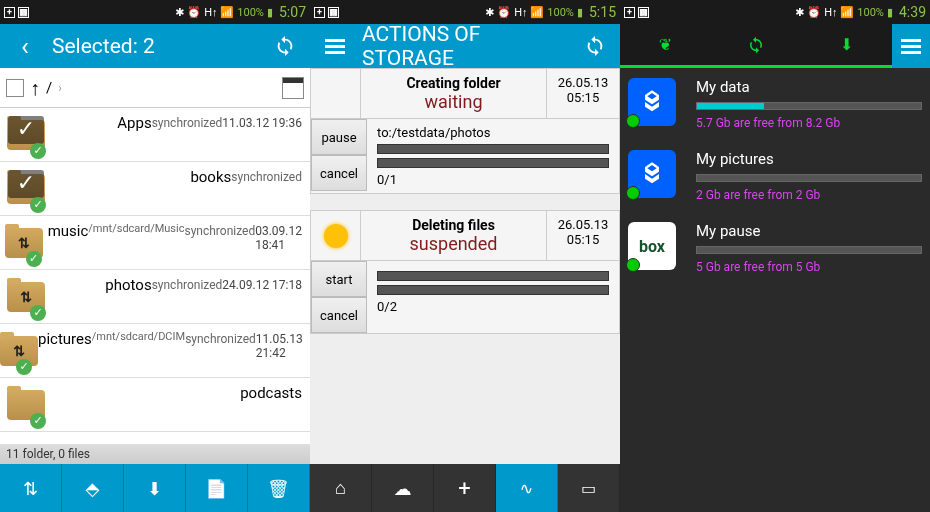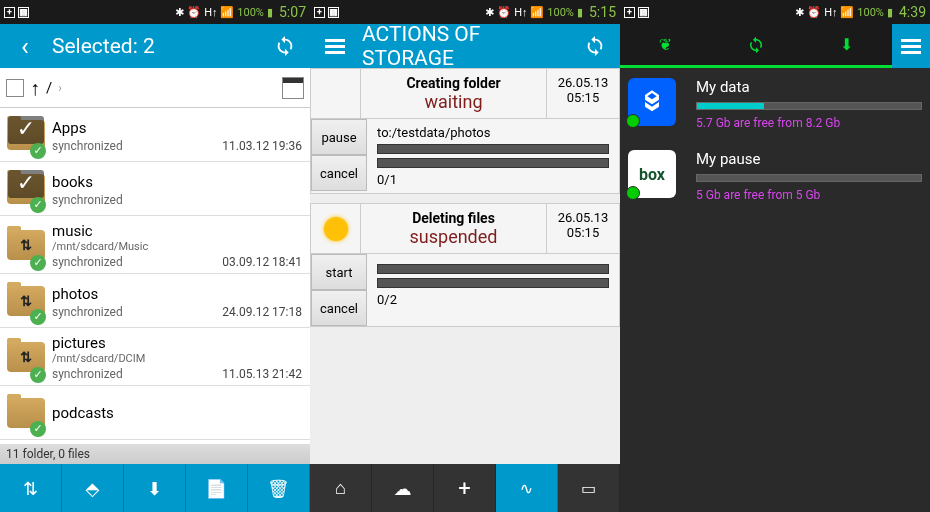--- a/index.html
+++ b/index.html
@@ -26,36 +26,36 @@
 .row{display:flex;border-bottom:1px solid #ddd;min-height:54px;position:relative}
 .ficon{width:52px;display:flex;align-items:center;justify-content:center;position:relative}
 .folder{width:38px;height:30px;background:linear-gradient(#d4a960,#b8904a);border-radius:2px 4px 4px 4px;position:relative}
 .folder:before{content:'';position:absolute;top:-4px;left:0;width:14px;height:5px;background:#d4a960;border-radius:2px 2px 0 0}
 .badge{position:absolute;bottom:2px;right:6px;width:16px;height:16px;border-radius:50%}
 .badge.tick{background:#4caf50;color:#fff;font-size:11px;text-align:center;line-height:16px}
 .badge.tick:after{content:'✓'}
 .overlay-check{position:absolute;top:8px;left:8px;width:36px;height:28px;background:rgba(0,0,0,0.5);color:#fff;font-size:22px;text-align:center;border-radius:3px}
 .overlay-check:after{content:'✓'}
 .arrows-ovl{position:absolute;color:#222;font-size:14px;top:50%;left:50%;transform:translate(-50%,-50%);font-weight:bold}
-.rcol{flex:1;padding:6px 8px 4px 0;display:flex;flex-direction:column;justify-content:center}
+.rcol{flex:1;padding:6px 8px 4px 0;display:flex;justify-content:flex-end}
 .rhead{display:flex;justify-content:space-between;align-items:baseline}
 .fname{font-size:15px}
 .ftype{font-size:12px;color:#666}
 .fpath{font-size:11px;color:#666}
 .rfoot{display:flex;justify-content:space-between;align-items:baseline;margin-top:2px}
 .fsync{font-size:12px;color:#666}
 .fdate{font-size:12px;color:#444}
 .footline{background:linear-gradient(#ddd,#ccc);padding:3px 6px;font-size:12px;color:#333}
 .bottombar{height:48px;display:flex;position:absolute;bottom:0;left:0;right:0}
 .bb-btn{flex:1;display:flex;align-items:center;justify-content:center;border-right:1px solid rgba(0,0,0,0.2);cursor:pointer;color:#fff}
 .bb-blue{background:#0099cc}
 .bb-dark{background:#333}
 
 .s2-body{background:#eee;height:calc(100% - 24px - 44px - 48px);overflow:hidden}
-.task{background:#f5f5f5;margin-bottom:9px;border:1px solid #ccc}
+.task{background:#f5f5f5;margin-bottom:16px;border:1px solid #ccc}
 .taskhead{display:flex;border-bottom:1px solid #ccc}
 .taskicon{width:50px;display:flex;align-items:center;justify-content:center;border-right:1px solid #ccc}
 .bulb{width:24px;height:24px;border-radius:50%;background:#ffc107;box-shadow:0 0 4px #ffc107}
 .tasktitle{flex:1;text-align:center;padding:6px;border-right:1px solid #ccc}
 .tt1{font-weight:bold;font-size:14px}
 .tt2{font-size:18px;color:#7f1d1d}
 .taskdate{width:72px;text-align:center;padding:6px;font-size:13px}
 .taskbody{display:flex}
 .taskbtns{width:56px;display:flex;flex-direction:column}
 .tbtn{height:36px;display:flex;align-items:center;justify-content:center;font-size:13px;border:1px solid #bbb;background:linear-gradient(#f0f0f0,#ddd);cursor:pointer}
@@ -411,20 +411,35 @@
         </div>
   <div class="accinfo">
     <div class="accname">My data</div>
     <div class="accbar">
             <div class="accbar-fill" style="width:30%"></div>
           </div>
     <div class="acctxt">5.7 Gb are free from 8.2 Gb</div>
   </div>
       </div>
       <div class="accrow">
+        <div class="accicon dropbox">
+          <svg width="28" height="28" viewBox="0 0 24 24" fill="#fff">
+            <path d="M12 2L6 6v4l6 4 6-4V6l-6-4zm0 2.3L16 7l-4 2.7L8 7l4-2.7zM6 12l6 4 6-4v4l-6 4-6-4v-4z"></path>
+          </svg>
+          <div class="dot"></div>
+        </div>
+  <div class="accinfo">
+    <div class="accname">My pictures</div>
+    <div class="accbar">
+            <div class="accbar-fill" style="width:0%"></div>
+          </div>
+    <div class="acctxt">2 Gb are free from 2 Gb</div>
+  </div>
+      </div>
+      <div class="accrow">
         <div class="accicon box">box<div class="dot"></div></div>
   <div class="accinfo">
     <div class="accname">My pause</div>
     <div class="accbar">
             <div class="accbar-fill" style="width:0%"></div>
           </div>
     <div class="acctxt">5 Gb are free from 5 Gb</div>
   </div>
       </div>
     </div>

